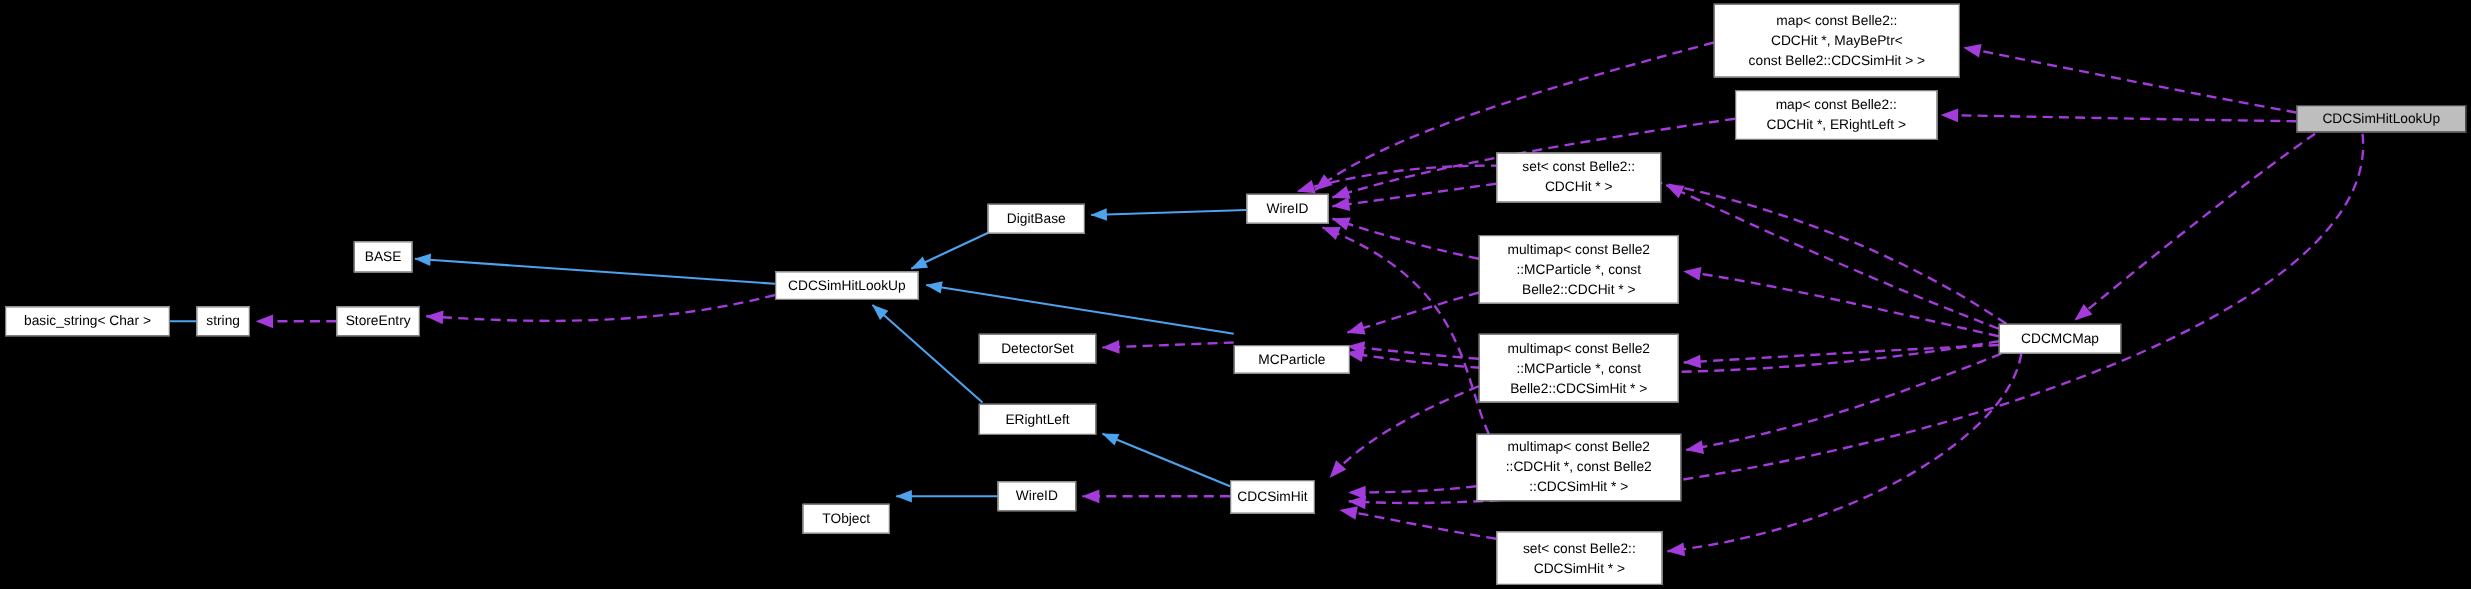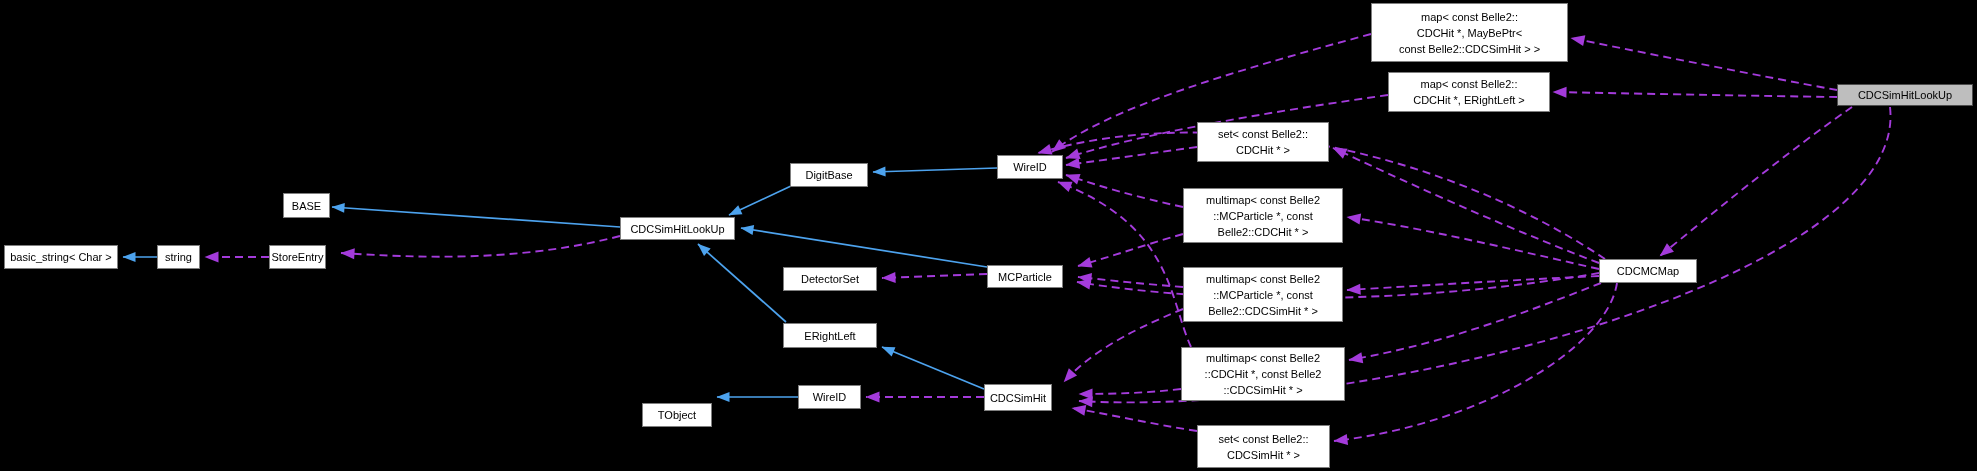--- a/index.html
+++ b/index.html
@@ -58,27 +58,27 @@
     <path class="edge-use" d="M1601,283 C1522,314 1442,344 1349,360" marker-end="url(#ap)"></path>
     <path class="edge-use" d="M1617,283 C1607,348 1482,424 1334,441" marker-end="url(#ap)"></path>
     <path class="edge-use" d="M1605,259 C1450,155 1220,100 1038,153" marker-end="url(#ap)"></path>
     <path class="edge-use" d="M1599,273 C1430,302 1230,307 1077,282" marker-end="url(#ap)"></path>
     <path class="edge-use" d="M1837,90 C1760,76 1660,56 1571,38" marker-end="url(#ap)"></path>
     <path class="edge-use" d="M1837,97 C1760,96 1660,94 1553,92" marker-end="url(#ap)"></path>
     <path class="edge-use" d="M1852,107 C1790,150 1710,215 1660,256" marker-end="url(#ap)"></path>
     <path class="edge-use" d="M1890,107 C1910,280 1360,418 1079,401" marker-end="url(#ap)"></path>
   </svg>
 
-  <div class="node" style="left:4px;top:245px;width:114px;height:24px">
+  <div class="node" style="left:4px;top:245px;width:132px;height:24px">
     <span class="ln">basic_string&lt; Char &gt;</span>
   </div>
   <div class="node" style="left:157px;top:245px;width:43px;height:24px">
     <span class="ln">string</span>
   </div>
-  <div class="node" style="left:269px;top:245px;width:57px;height:24px">
+  <div class="node" style="left:269px;top:245px;width:67px;height:24px">
     <span class="ln">StoreEntry</span>
   </div>
   <div class="node" style="left:283px;top:193px;width:47px;height:25px">
     <span class="ln">BASE</span>
   </div>
   <div class="node" style="left:620px;top:217px;width:115px;height:23px">
     <span class="ln">CDCSimHitLookUp</span>
   </div>
   <div class="node" style="left:790px;top:163px;width:78px;height:24px">
     <span class="ln">DigitBase</span>
@@ -91,21 +91,21 @@
   </div>
   <div class="node" style="left:642px;top:403px;width:70px;height:24px">
     <span class="ln">TObject</span>
   </div>
   <div class="node" style="left:798px;top:385px;width:63px;height:24px">
     <span class="ln">WireID</span>
   </div>
   <div class="node" style="left:997px;top:155px;width:66px;height:24px">
     <span class="ln">WireID</span>
   </div>
-  <div class="node" style="left:987px;top:265px;width:76px;height:23px">
+  <div class="node" style="left:987px;top:276px;width:93px;height:23px">
     <span class="ln">MCParticle</span>
   </div>
   <div class="node" style="left:984px;top:384px;width:68px;height:27px">
     <span class="ln">CDCSimHit</span>
   </div>
 
   <div class="node" style="left:1371px;top:3px;width:197px;height:59px">
     <span class="ln">map&lt; const Belle2::</span>
     <span class="ln">CDCHit *, MayBePtr&lt;</span>
     <span class="ln">const Belle2::CDCSimHit &gt; &gt;</span>

